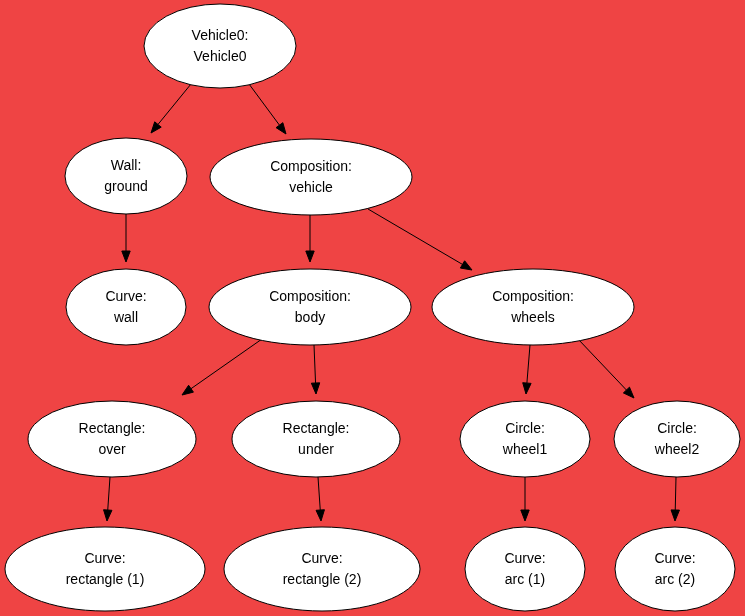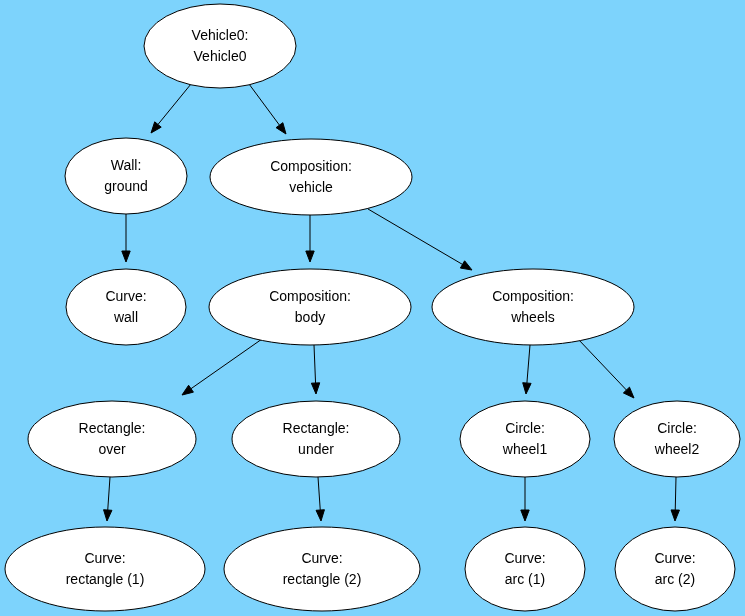--- a/index.html
+++ b/index.html
@@ -4,21 +4,21 @@
 <style>
   html, body {
     margin: 0;
     padding: 0;
     background: #ffffff;
   }
   #graph-canvas {
     position: relative;
     width: 745px;
     height: 616px;
-    background: #7dd3fc;
+    background: #ef4444;
     overflow: hidden;
     font-family: "Liberation Sans", sans-serif;
   }
   #graph-svg {
     position: absolute;
     top: 0;
     left: 0;
     width: 745px;
     height: 616px;
   }

